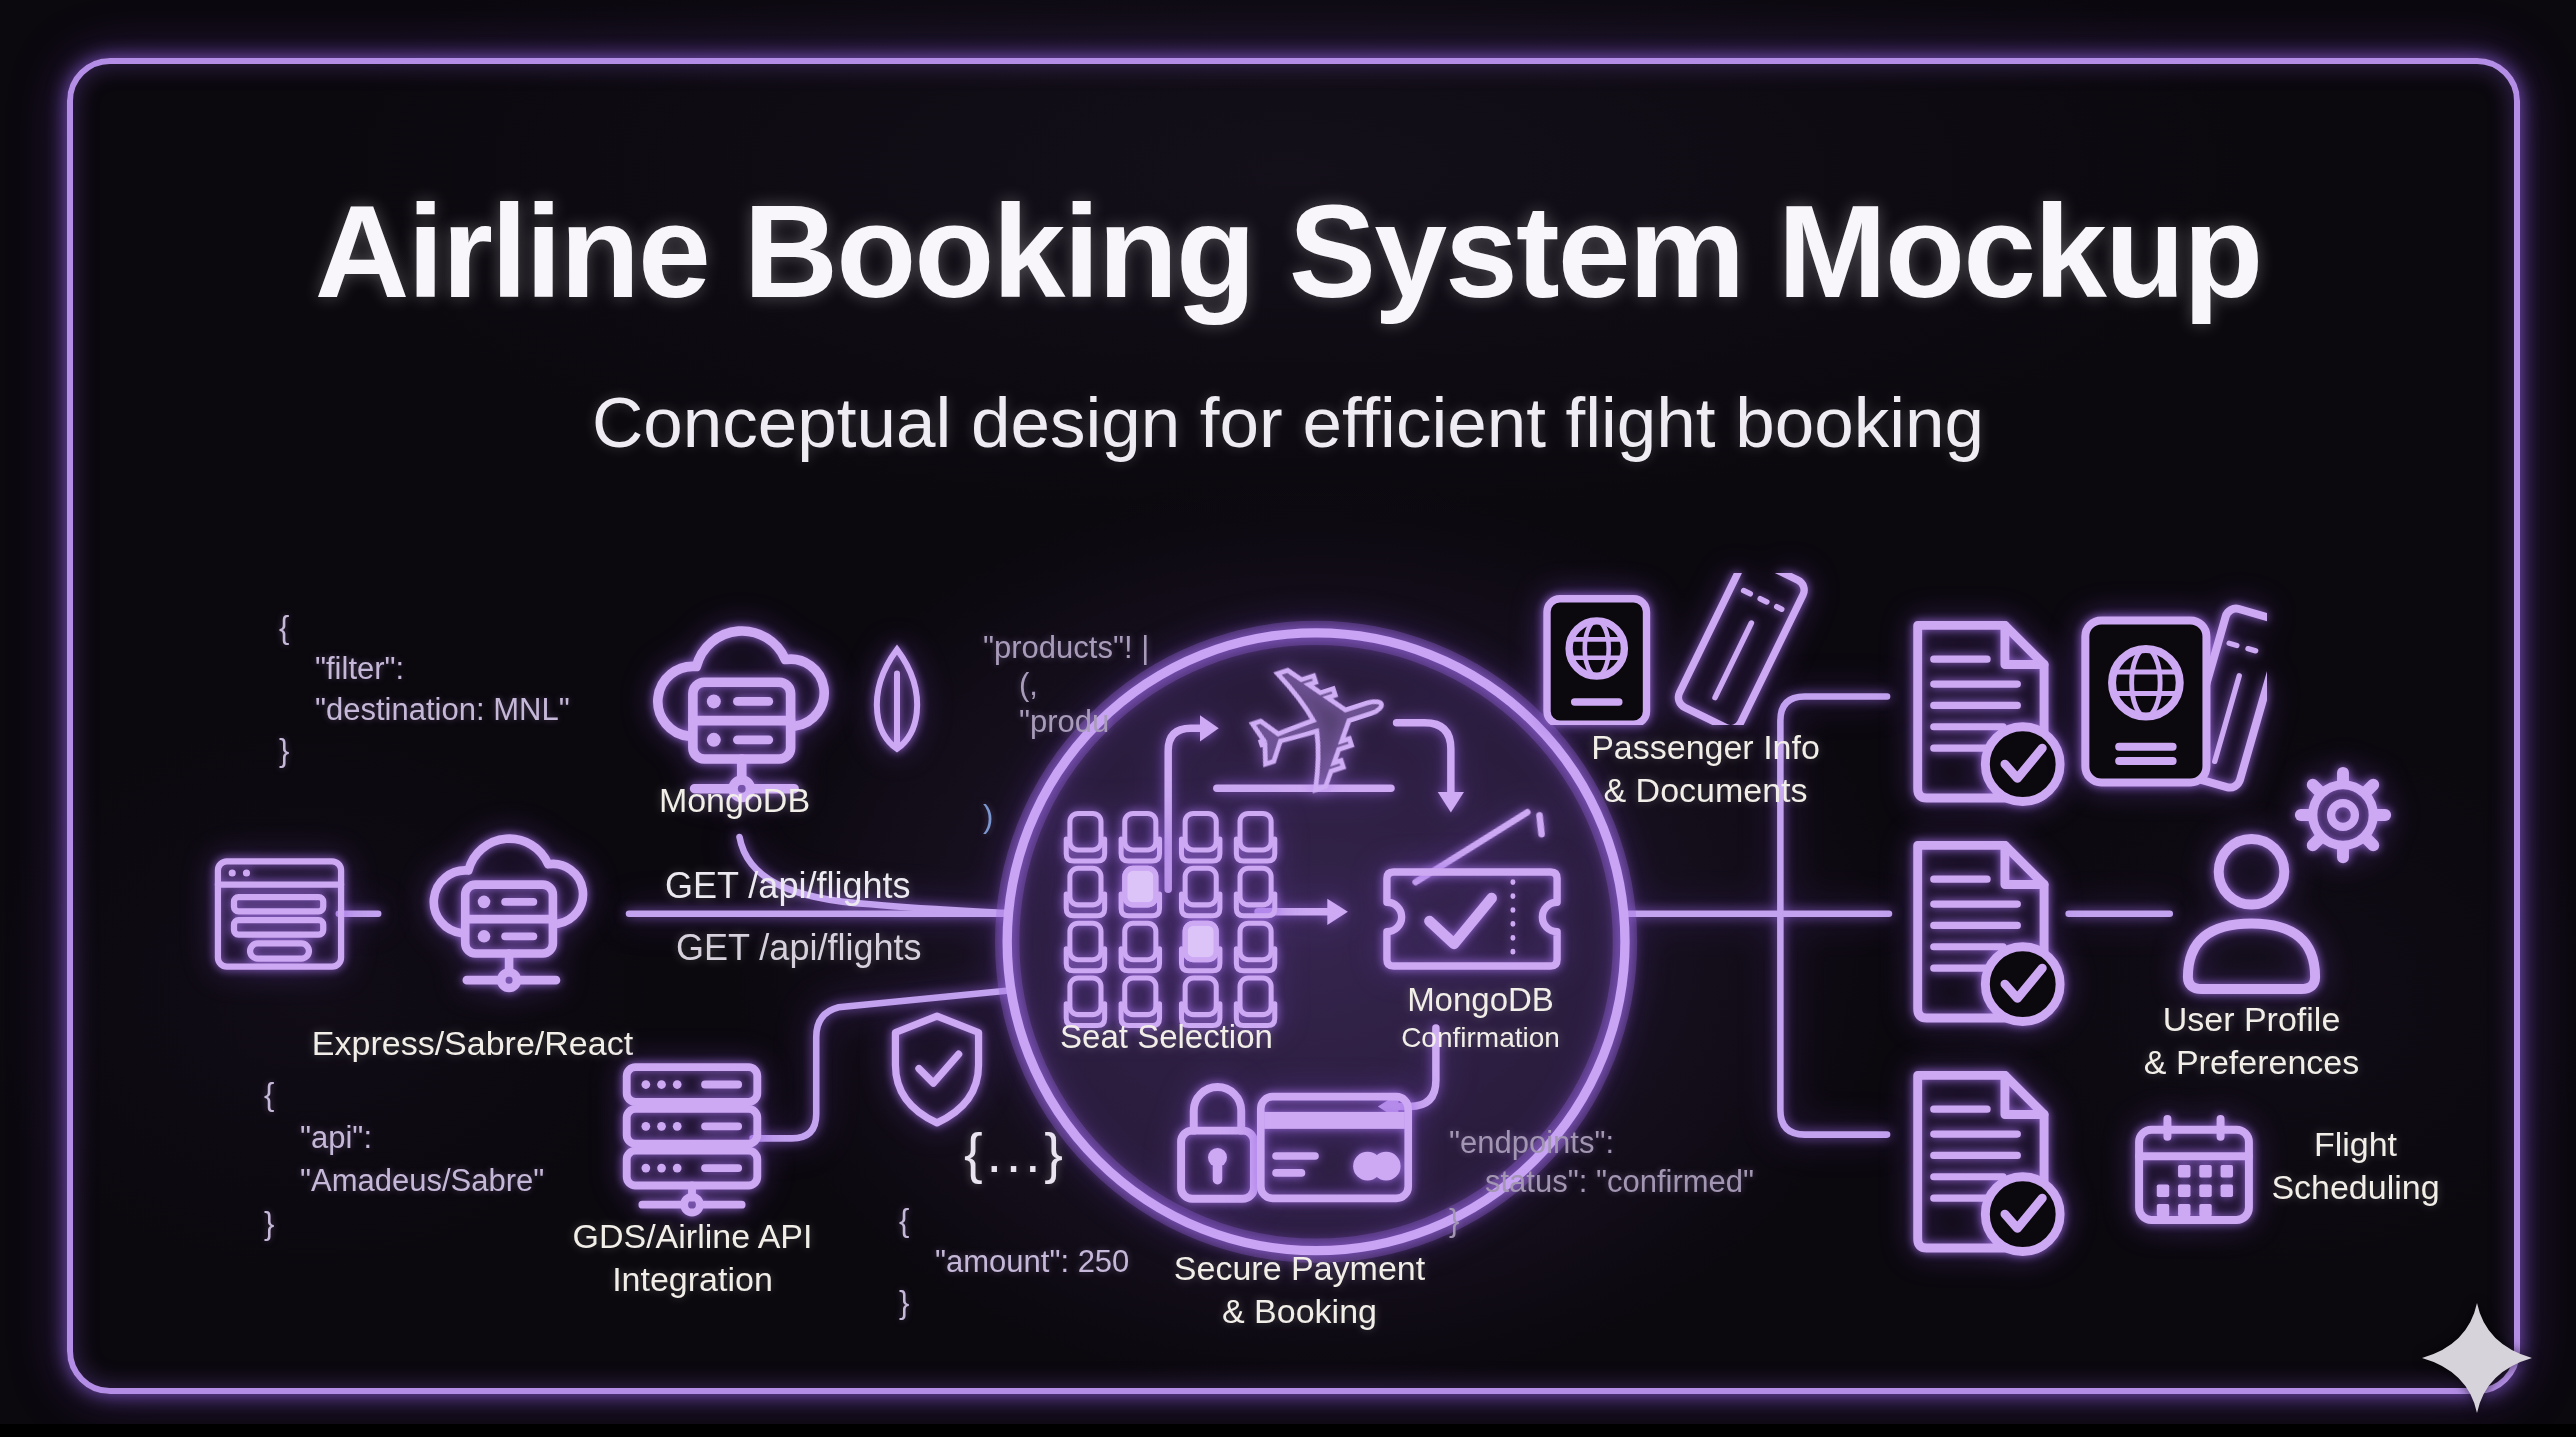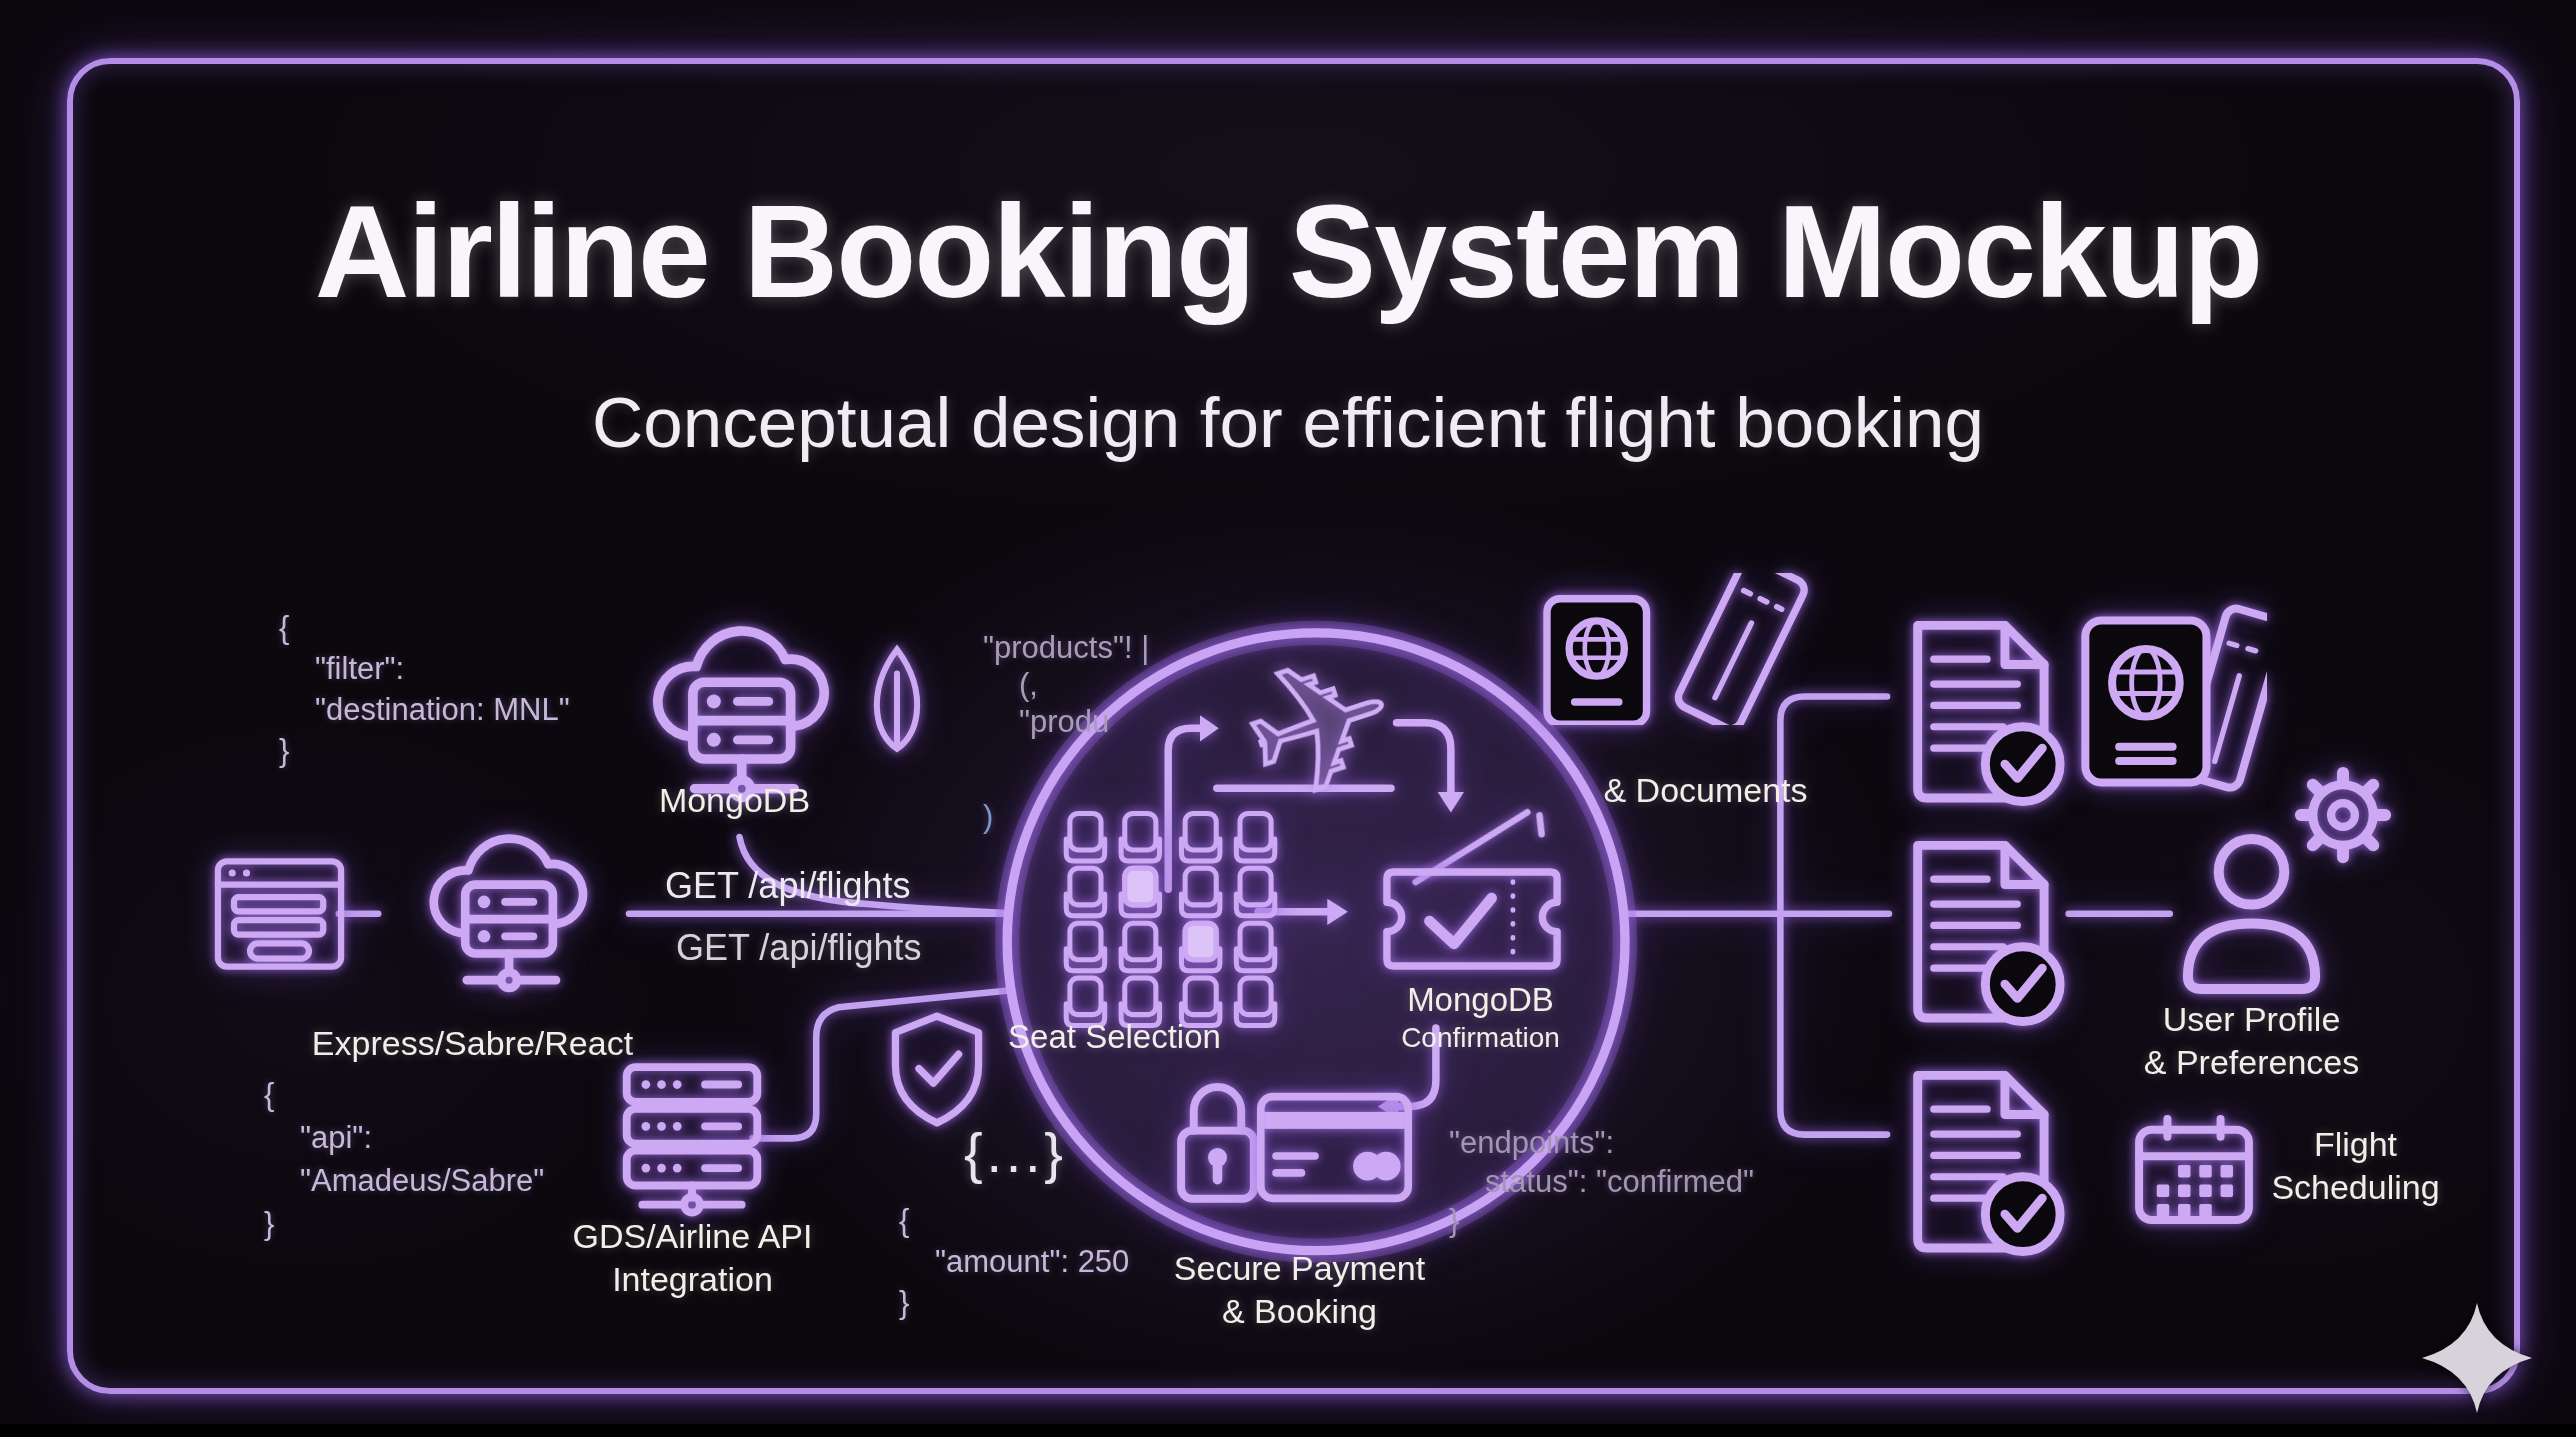--- a/index.html
+++ b/index.html
@@ -236,21 +236,21 @@
           <use href="#seatShape" x="60" y="120"></use>
           <use href="#seatShape" x="126" y="120"></use>
           <use href="#seatShape" x="186" y="120"></use>
         <use href="#seatShape" x="0" y="180"></use>
           <use href="#seatShape" x="60" y="180"></use>
           <use href="#seatShape" x="126" y="180"></use>
           <use href="#seatShape" x="186" y="180"></use>
       </g>
     </svg>
   </div>
-  <div class="label" style="left:918px;top:1018px;font-size:33px;">Seat Selection</div>
+  <div class="label" style="left:970px;top:1018px;font-size:33px;">Seat Selection</div>
 
   <div class="icon" style="left:1402px;top:816px;width:150px;height:60px;transform:rotate(-12deg);">
     <svg viewBox="0 0 160 64" fill="none" stroke-width="7" stroke-linecap="round">
       <path stroke="currentColor" d="M8 56 L140 8 M152 14 L150 34"></path>
     </svg>
   </div>
   <div class="icon" style="left:1382px;top:863px;width:180px;height:112px;">
     <svg viewBox="0 0 220 135" fill="none" stroke-width="9" stroke-linecap="round" stroke-linejoin="round">
       <path stroke="currentColor" d="M14 10 H206 Q214 10 214 18 V47 A18 18 0 0 0 214 83 V117 Q214 125 206 125 H14 Q6 125 6 117 V83 A18 18 0 0 0 6 47 V18 Q6 10 14 10 Z"></path>
       <path stroke="currentColor" stroke-width="6" stroke-dasharray="1 16" d="M160 22 V113"></path>
@@ -295,20 +295,21 @@
         <path stroke="currentColor" stroke-width="6" stroke-dasharray="8 12" d="M190 22 H236"></path>
         <path stroke="currentColor" stroke-width="6" d="M213 50 V140"></path>
       </g>
       <rect x="4" y="28" width="108" height="136" rx="14" fill="#0b080e" stroke="currentColor"></rect>
       <circle stroke="currentColor" cx="58" cy="82" r="30"></circle>
       <ellipse stroke="currentColor" stroke-width="5" cx="58" cy="82" rx="13" ry="30"></ellipse>
       <path stroke="currentColor" stroke-width="5" d="M30 72 H86 M30 92 H86"></path>
       <path stroke="currentColor" d="M34 140 H82"></path>
     </svg>
   </div>
+  <div class="label" style="left:1509px;top:728px;">Passenger Info</div>
   <div class="label" style="left:1509px;top:771px;">&amp; Documents</div>
 
   <div class="icon" style="left:1891px;top:611px;width:178px;height:212px;">
     <svg viewBox="0 0 200 230" fill="none" stroke-width="10" stroke-linecap="round" stroke-linejoin="round">
       <path stroke="currentColor" d="M30 12 H128 L172 56 V196 Q172 206 162 206 H40 Q30 206 30 196 Z"></path>
       <path stroke="currentColor" d="M128 12 V56 H172"></path>
       <path stroke="currentColor" stroke-width="8" d="M48 50 H108 M48 78 H142 M48 102 H142 M48 126 H126 M48 150 H112"></path>
       <circle cx="148" cy="168" r="42" fill="#0b080e" stroke="currentColor"></circle>
       <path stroke="currentColor" d="M128 168 L142 184 L170 150"></path>
     </svg>

